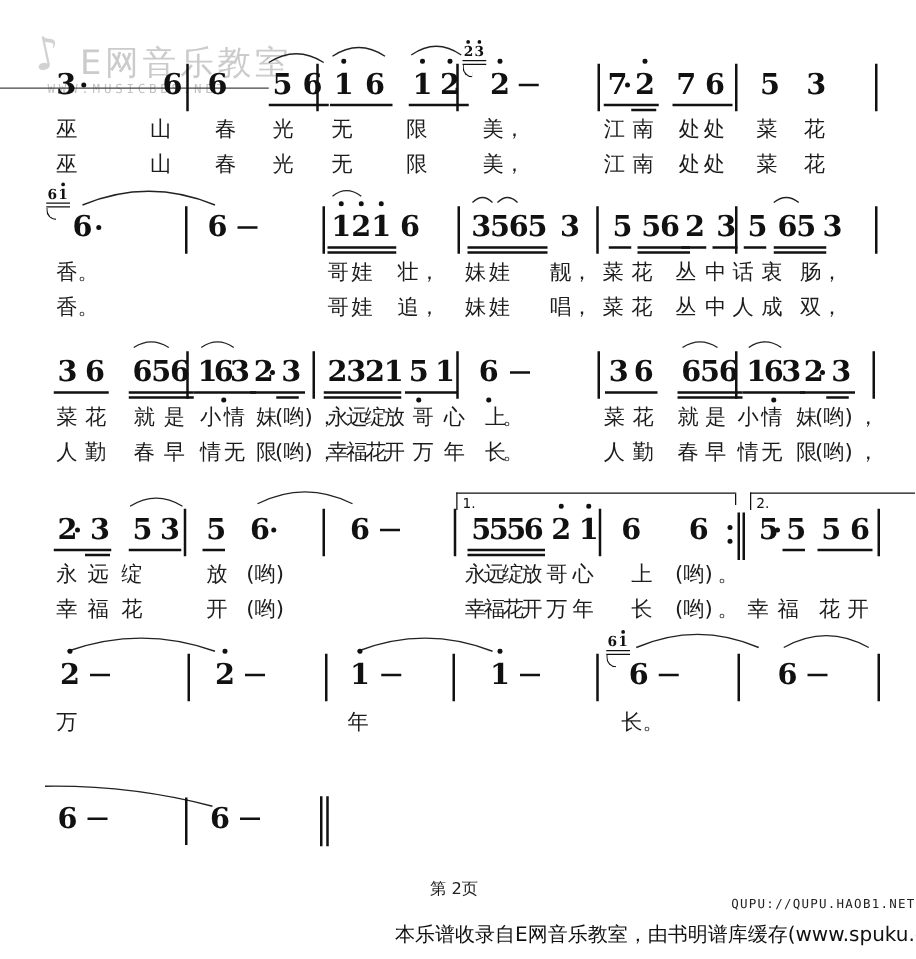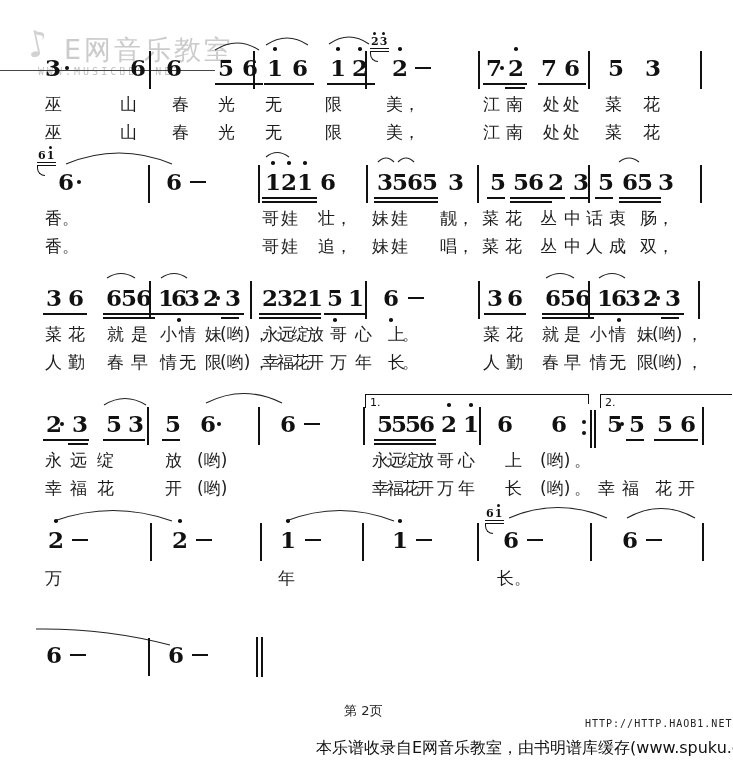--- a/index.html
+++ b/index.html
@@ -460,16 +460,16 @@
         <div class="dash" style="left: 70px; top: 654px;"></div>
         <div class="bar" style="left: 148px; top: 638px;"></div>
         <div class="note" style="left: 168px; top: 643px;">6</div>
         <div class="dash" style="left: 192px; top: 654px;"></div>
         <div class="bar" style="left: 256px; top: 637px; height: 40px;"></div>
         <div class="bar" style="left: 261px; top: 637px; height: 40px;"></div>
       </div>
     </div>
 
   <span class="pgnum">第 2页</span>
-  <span class="upurl">HTTP://HTTP.HAOB1.NET</span>
+  <span class="upurl">QUPU://QUPU.HAOB1.NET</span>
   <span class="srcnote">本乐谱收录自E网音乐教室，由书明谱库缓存(www.spuku.com)。</span>
 
 </div>
 
 </body></html>

